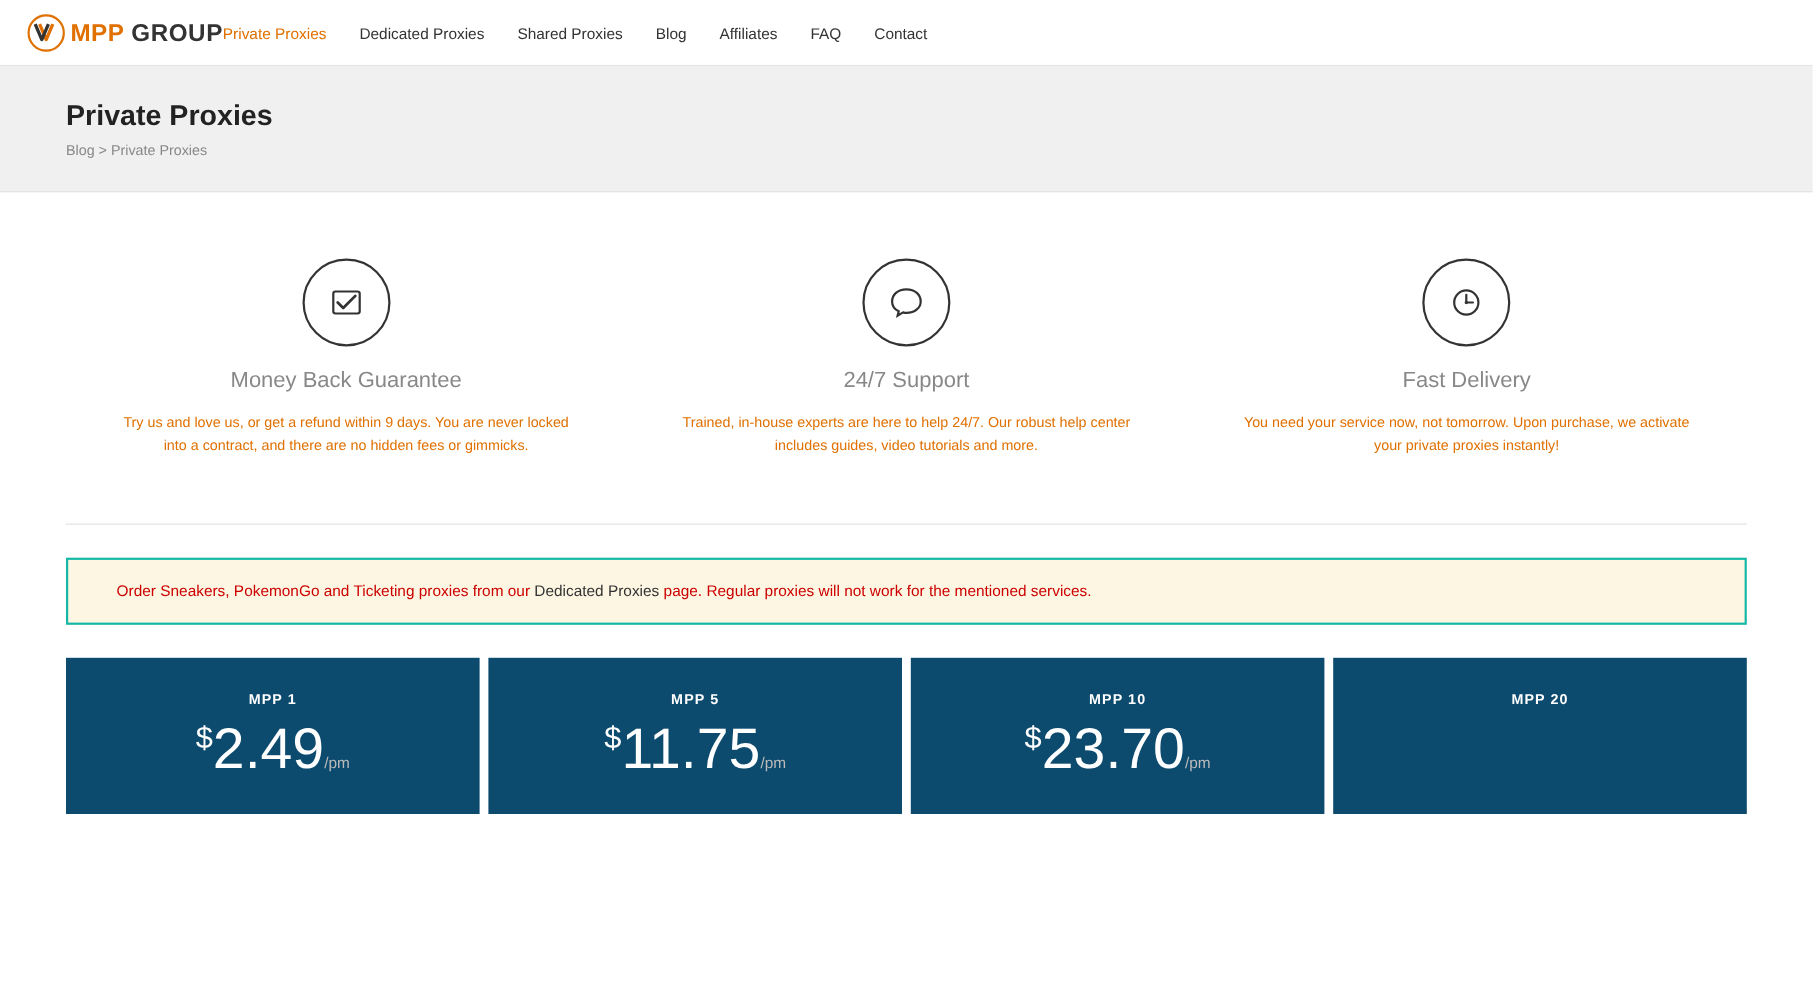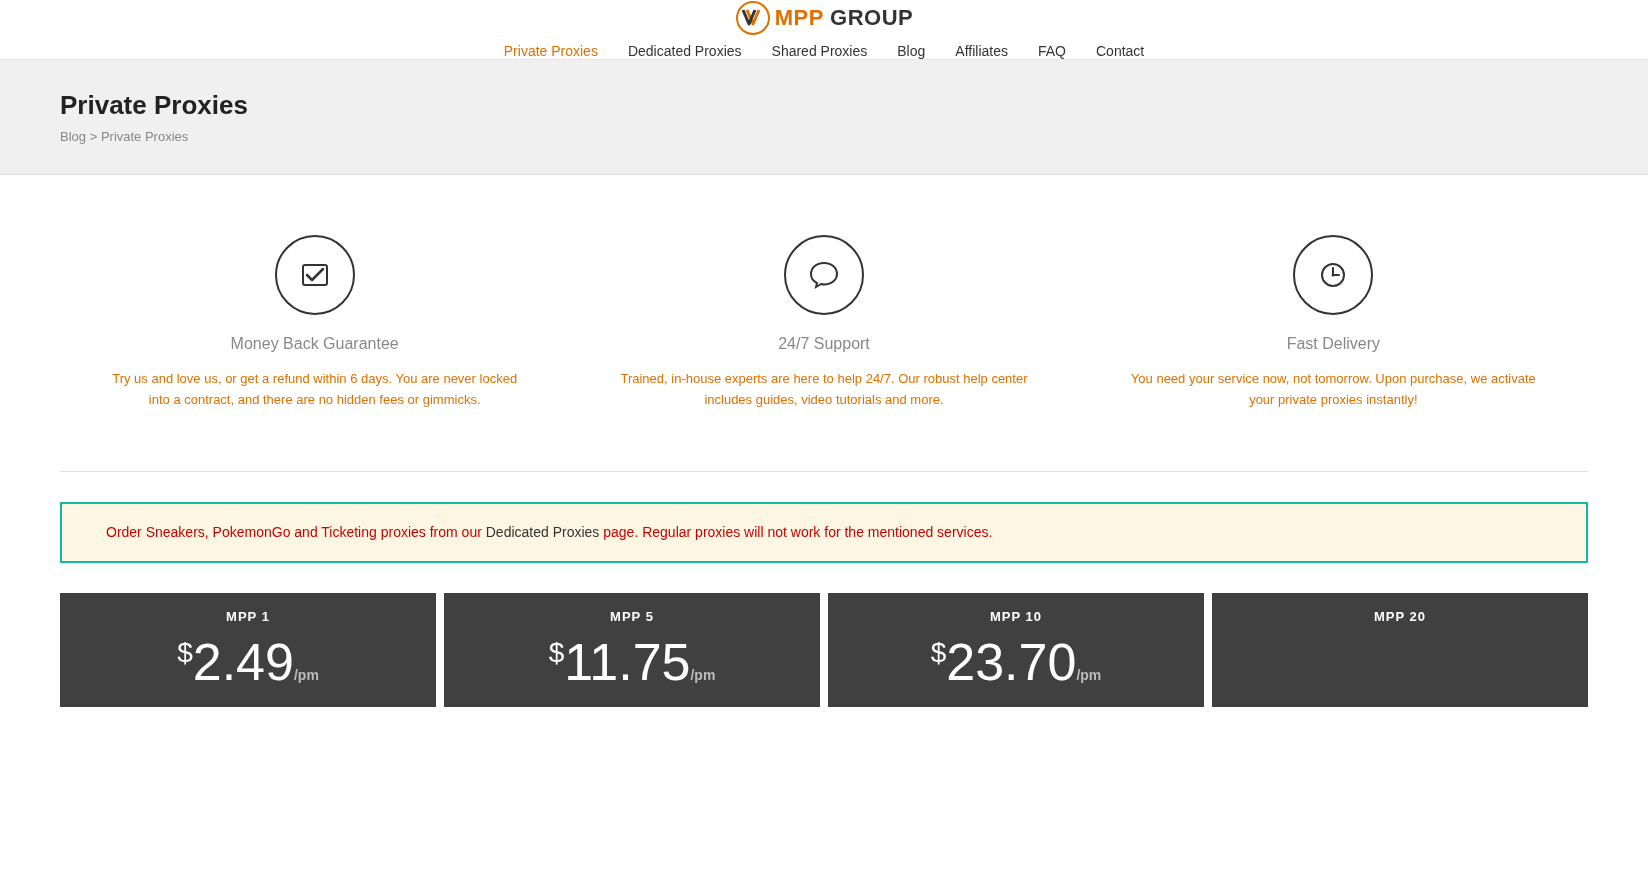--- a/index.html
+++ b/index.html
@@ -2,26 +2,25 @@
 <html><head>
   <meta charset="utf-8">
   <style>
     * { margin: 0; padding: 0; box-sizing: border-box; }
     body { font-family: 'Segoe UI', Arial, sans-serif; background: #fff; color: #333; }
 
     
     .header {
       display: flex;
       align-items: center;
-      justify-content: space-between;
-      padding: 0 70px;
+      justify-content: flex-start;
+      padding: 0 24px;
       height: 60px;
       background: #fff;
       border-bottom: 1px solid #e5e5e5;
-      flex-direction: column;
     }
     .logo {
       display: flex;
       align-items: center;
       gap: 4px;
     }
     .logo-icon {
       width: 36px;
       height: 36px;
     }
@@ -82,21 +81,21 @@
       height: 80px;
       border-radius: 50%;
       border: 2px solid #333;
       display: flex;
       align-items: center;
       justify-content: center;
       margin-bottom: 20px;
       font-size: 28px;
     }
     .feature-title {
-      font-size: 16px;
+      font-size: 20px;
       color: #888;
       margin-bottom: 16px;
       font-weight: 400;
     }
     .feature-desc {
       font-size: 13px;
       color: #e07000;
       line-height: 1.6;
     }
 
@@ -119,23 +118,23 @@
     .notice-banner .black { color: #333; font-weight: 500; }
 
     
     .pricing-section {
       display: flex;
       gap: 8px;
       margin: 30px 60px 0;
     }
     .pricing-card {
       flex: 1;
-      background: #404040;
+      background: #0c4a6e;
       color: #fff;
-      padding: 16px 20px;
+      padding: 30px 20px;
       text-align: center;
     }
     .pricing-plan {
       font-size: 13px;
       font-weight: 700;
       letter-spacing: 1px;
       text-transform: uppercase;
       margin-bottom: 10px;
     }
     .pricing-price {
@@ -144,21 +143,21 @@
       line-height: 1.1;
     }
     .pricing-price sup {
       font-size: 28px;
       font-weight: 400;
       vertical-align: super;
       line-height: 0;
     }
     .pricing-price .per {
       font-size: 14px;
-      font-weight: 700;
+      font-weight: 400;
       color: #bbb;
     }
   </style>
 </head>
 <body>
 
 <header class="header">
   <div class="logo">
     <svg class="logo-icon" viewBox="0 0 36 36" xmlns="http://www.w3.org/2000/svg">
       <circle cx="18" cy="18" r="16" fill="none" stroke="#e07000" stroke-width="2"></circle>
@@ -191,21 +190,21 @@
 
 <div class="features-section">
   <div class="feature-item">
     <div class="feature-icon-circle">
       <svg width="32" height="32" viewBox="0 0 32 32" xmlns="http://www.w3.org/2000/svg">
         <rect x="4" y="6" width="24" height="20" rx="2" fill="none" stroke="#333" stroke-width="2"></rect>
         <polyline points="8,16 13,21 24,10" stroke="#333" stroke-width="2.5" fill="none" stroke-linecap="round" stroke-linejoin="round"></polyline>
       </svg>
     </div>
     <div class="feature-title">Money Back Guarantee</div>
-    <div class="feature-desc">Try us and love us, or get a refund within 6 days. You are never locked into a contract, and there are no hidden fees or gimmicks.</div>
+    <div class="feature-desc">Try us and love us, or get a refund within 9 days. You are never locked into a contract, and there are no hidden fees or gimmicks.</div>
   </div>
   <div class="feature-item">
     <div class="feature-icon-circle">
       <svg width="34" height="34" viewBox="0 0 34 34" xmlns="http://www.w3.org/2000/svg">
         <path d="M17 5 C9 5 4 10 4 16 C4 20 6 23 10 25 L9 29 L14 26 C15 26.3 16 26.5 17 26.5 C25 26.5 30 21.5 30 16 C30 10 25 5 17 5 Z" fill="none" stroke="#333" stroke-width="2"></path>
       </svg>
     </div>
     <div class="feature-title">24/7 Support</div>
     <div class="feature-desc">Trained, in-house experts are here to help 24/7. Our robust help center includes guides, video tutorials and more.</div>
   </div>

